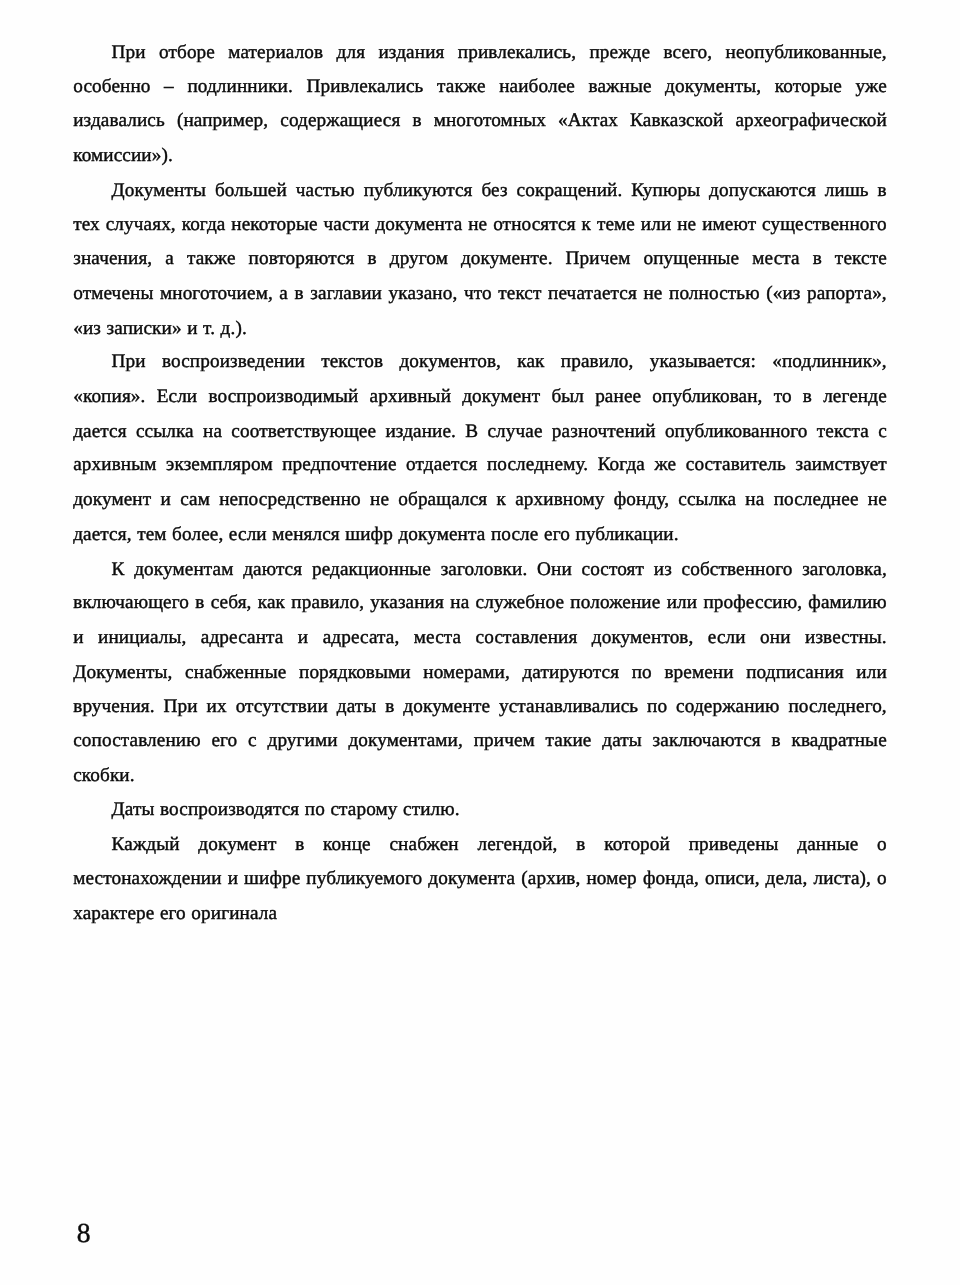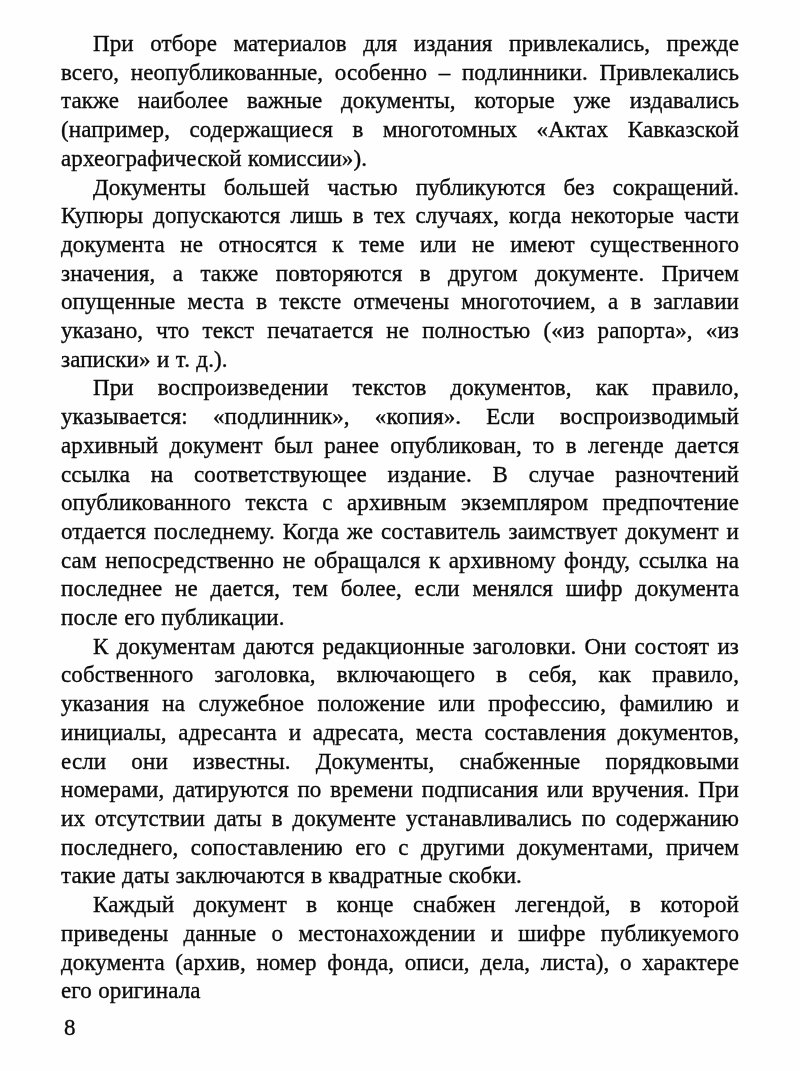--- a/index.html
+++ b/index.html
@@ -19,21 +19,21 @@
   .text-block {
     position: absolute;
     left: 61px;
     top: 30px;
     width: 678px;
   }
   .text-block p {
     margin: 0;
     padding: 0;
     text-indent: 32px;
-    font-size: 23px;
+    font-size: 16px;
     line-height: 28.7px;
     text-align: justify;
     letter-spacing: 0.1px;
     word-spacing: 0.5px;
     hyphens: auto;
     -webkit-hyphens: auto;
     -webkit-text-stroke: 0.35px #0b0b0b;
   }
   .page-number {
     position: absolute;
@@ -46,16 +46,17 @@
 </style>
 </head>
 <body>
 
 <div class="page">
   <div class="text-block">
     <p>При отборе материалов для издания привлекались, прежде всего, неопубликованные, особенно – подлинники. Привлекались также наиболее важные документы, которые уже издавались (например, содержащиеся в многотомных «Актах Кавказской археографической комиссии»).</p>
     <p>Документы большей частью публикуются без сокращений. Купюры допускаются лишь в тех случаях, когда некоторые части документа не относятся к теме или не имеют существенного значения, а также повторяются в другом документе. Причем опущенные места в тексте отмечены многоточием, а в заглавии указано, что текст печатается не полностью («из рапорта», «из записки» и т. д.).</p>
     <p>При воспроизведении текстов документов, как правило, указывается: «подлинник», «копия». Если воспроизводимый архивный документ был ранее опубликован, то в легенде дается ссылка на соответствующее издание. В случае разночтений опубликованного текста с архивным экземпляром предпочтение отдается последнему. Когда же составитель заимствует документ и сам непосредственно не обращался к архивному фонду, ссылка на последнее не дается, тем более, если менялся шифр документа после его публикации.</p>
     <p>К документам даются редакционные заголовки. Они состоят из собственного заголовка, включающего в себя, как правило, указания на служебное положение или профессию, фамилию и инициалы, адресанта и адресата, места составления документов, если они известны. Документы, снабженные порядковыми номерами, датируются по времени подписания или вручения. При их отсутствии даты в документе устанавливались по содержанию последнего, сопоставлению его с другими документами, причем такие даты заключаются в квадратные скобки.</p>
+    <p>Даты воспроизводятся по старому стилю.</p>
     <p>Каждый документ в конце снабжен легендой, в которой приведены данные о местонахождении и шифре публикуемого документа (архив, номер фонда, описи, дела, листа), о характере его оригинала</p>
   </div>
   <div class="page-number">8</div>
 </div>
 
 </body></html>

